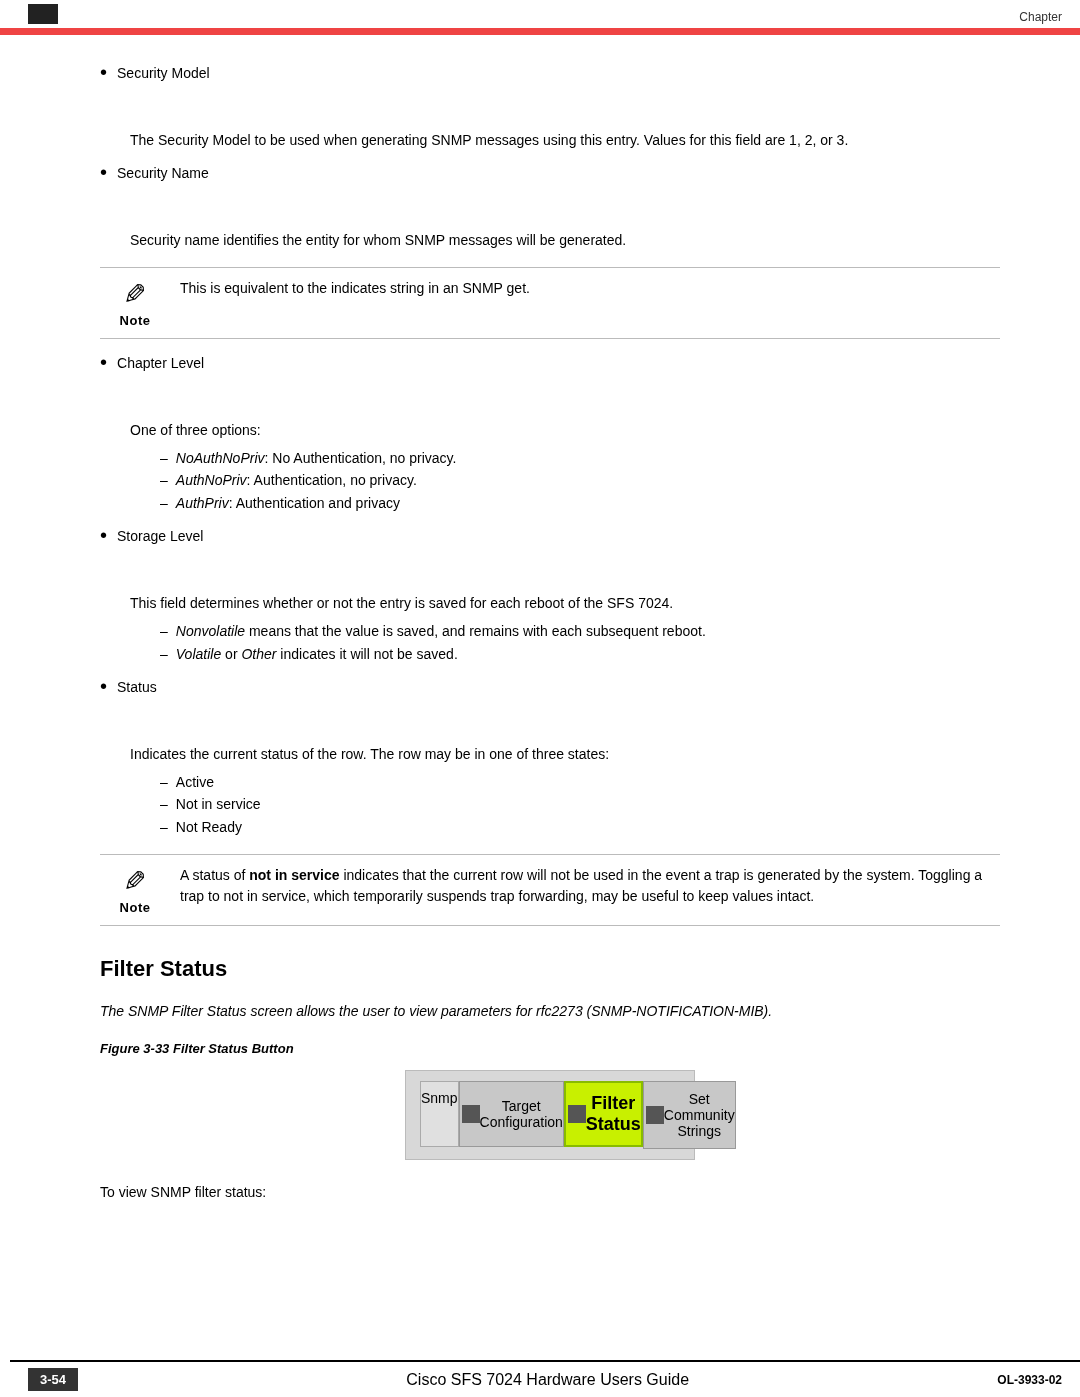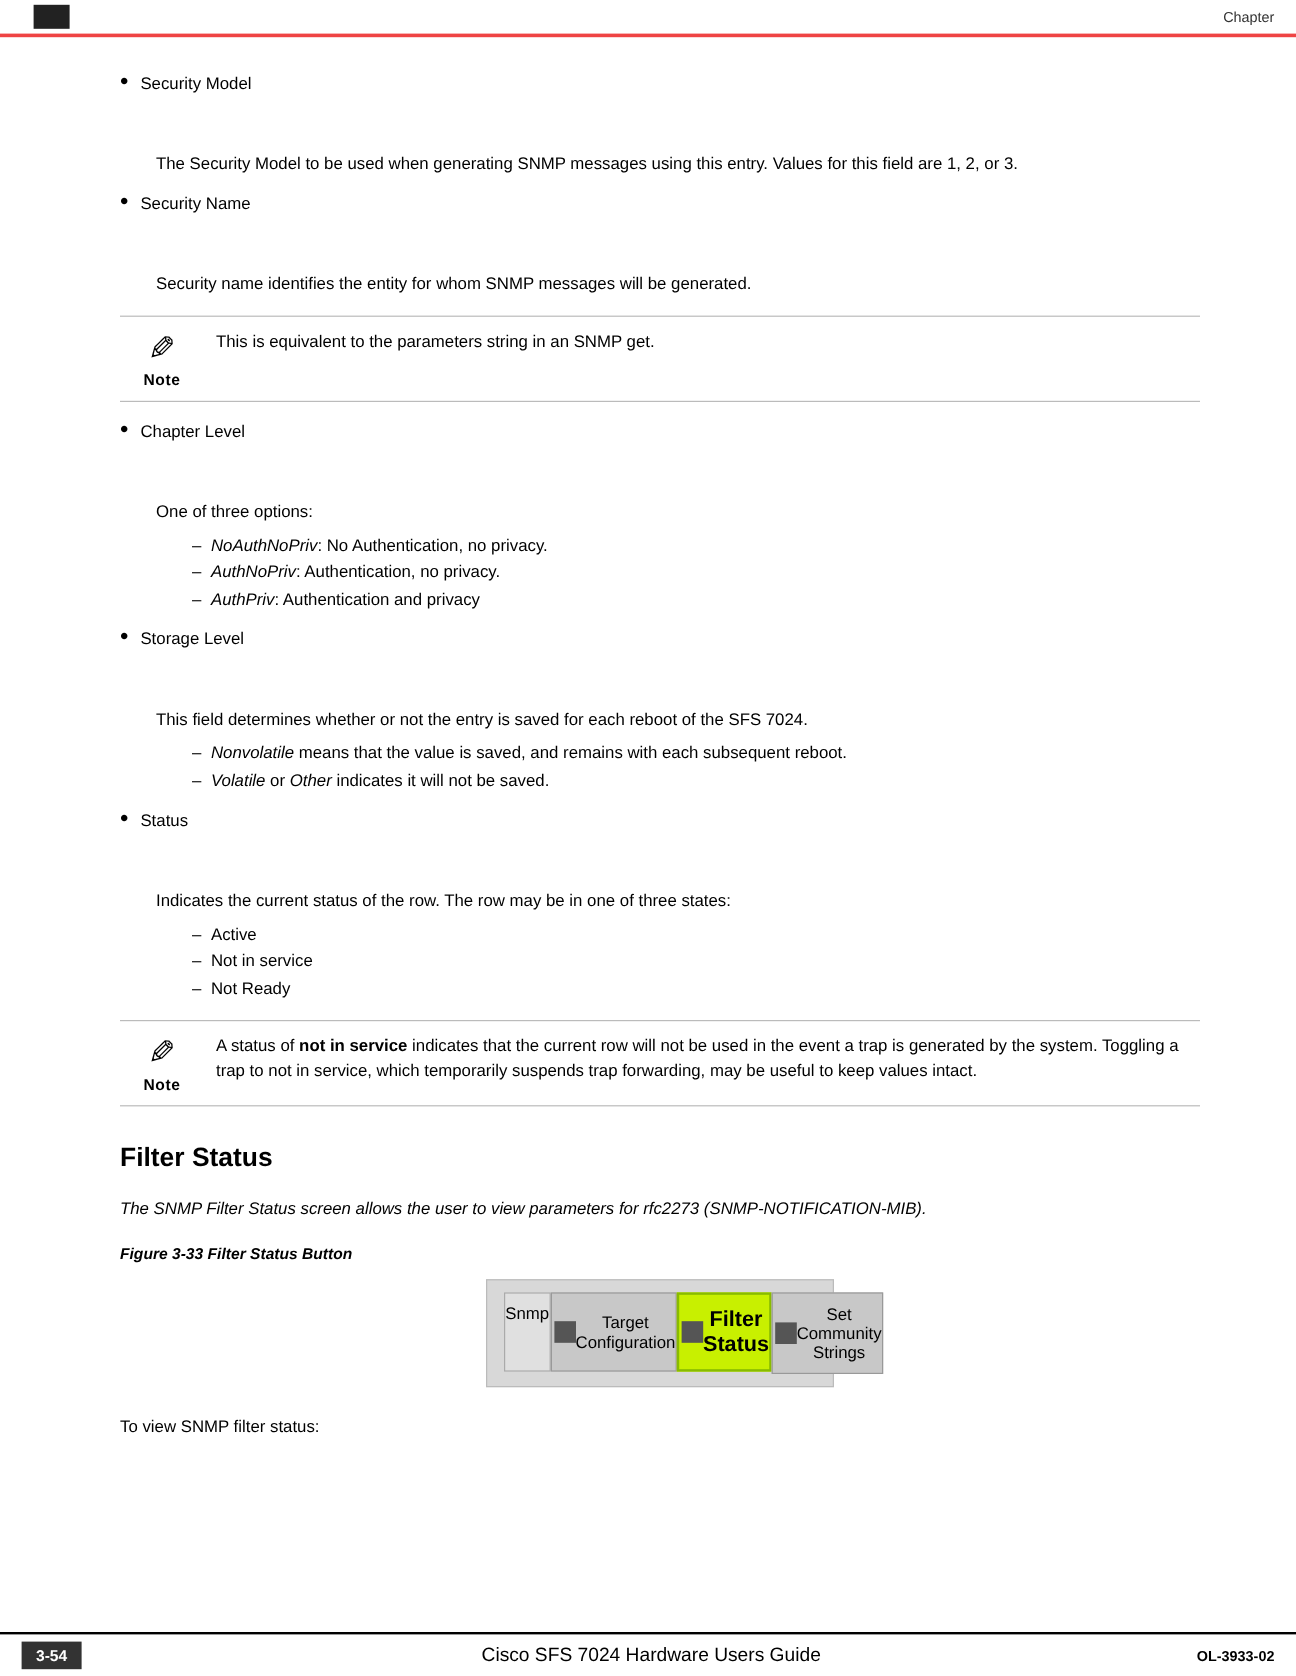--- a/index.html
+++ b/index.html
@@ -10,23 +10,23 @@
       background: #fff;
       width: 1080px;
       min-height: 1397px;
       position: relative;
     }
 
     
     .header-bar {
       display: flex;
       justify-content: flex-end;
-      align-items: center;
+      align-items: flex-end;
       padding: 4px 18px;
-      border-bottom: 3px solid #ef4444;
+      border-bottom: 7px solid #ef4444;
       background: #fff;
     }
     .header-chapter {
       font-size: 12px;
       color: #333;
     }
     .header-bar-left {
       width: 30px;
       height: 20px;
       background: #222;
@@ -141,21 +141,21 @@
     
     .to-view-line {
       font-size: 14px;
       margin-top: 18px;
     }
 
     
     .footer {
       position: absolute;
       bottom: 0;
-      left: 0;
+      left: 10px;
       right: 0;
       border-top: 2px solid #000;
       display: flex;
       align-items: center;
       padding: 6px 18px;
       background: #fff;
     }
     .footer-page-box {
       background: #333;
       color: #fff;
@@ -203,21 +203,21 @@
     </div>
     <div class="bullet-text">Security name identifies the entity for whom SNMP messages will be generated.</div>
   </div>
 
   <div class="note-box">
     <div class="note-icon-area">
       <span class="note-pencil-icon">✎</span>
       <span class="note-label">Note</span>
     </div>
     <div class="note-content">
-      <span>This is equivalent to the parameters string in an SNMP get.</span>
+      <span>This is equivalent to the indicates string in an SNMP get.</span>
     </div>
   </div>
 
   <div class="bullet-section">
     <div class="bullet-title">
       <span class="bullet-dot">•</span>
       <span>Chapter Level</span>
     </div>
     <div class="bullet-text">One of three options:</div>
     <div class="dash-item">

